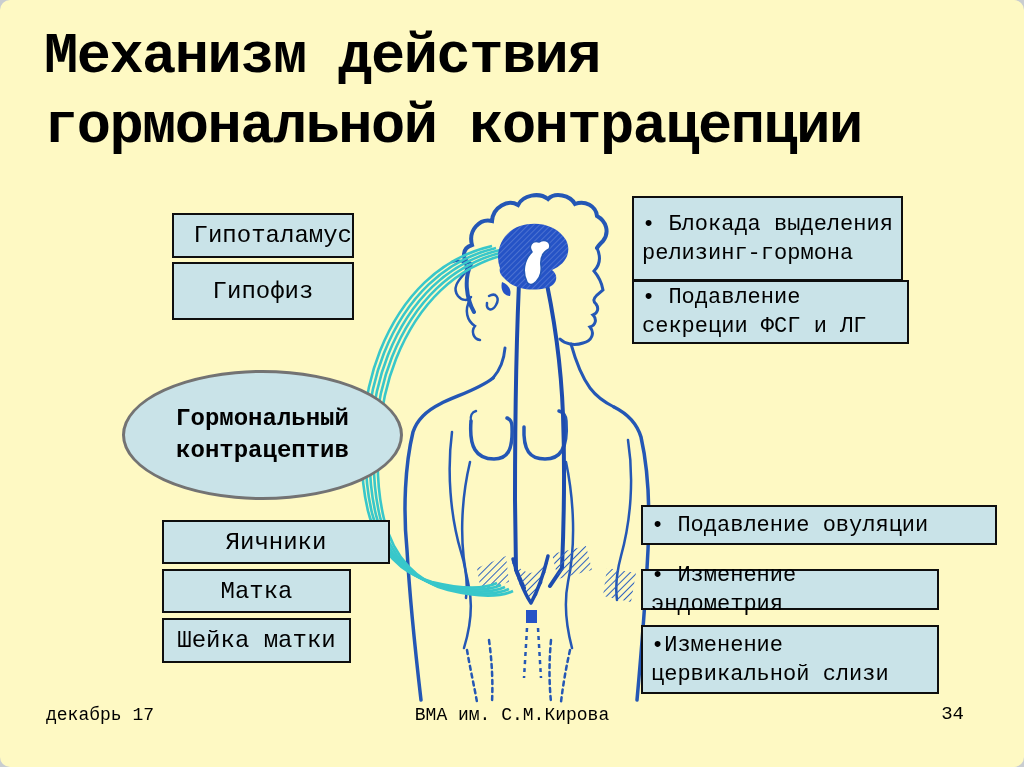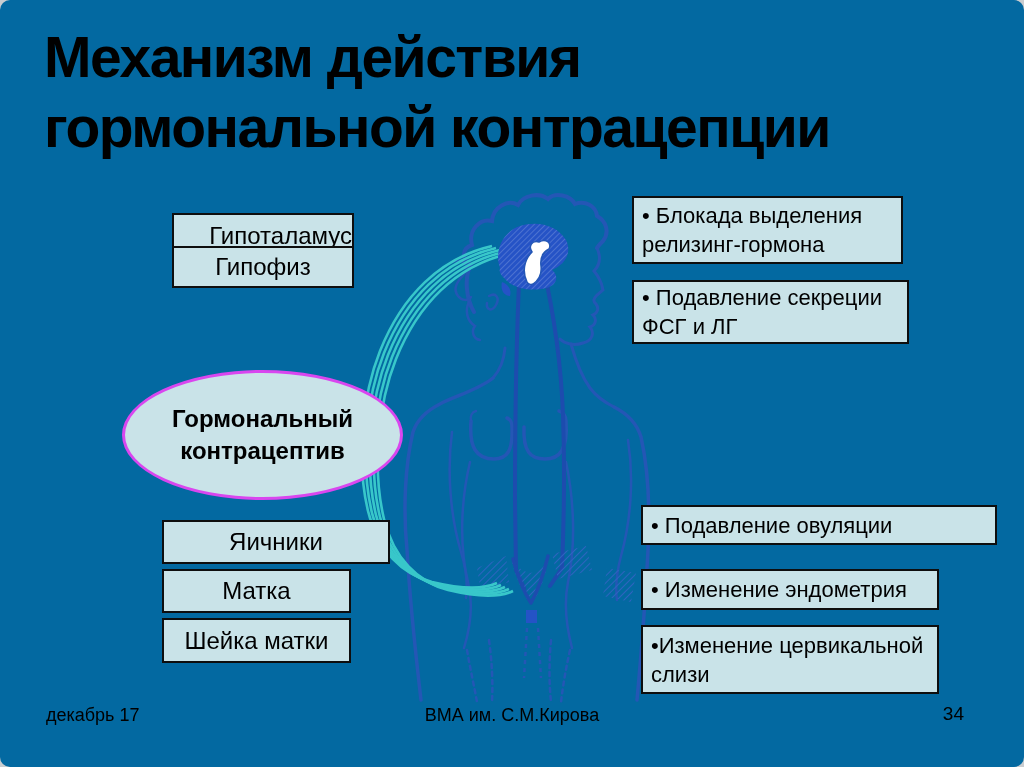--- a/index.html
+++ b/index.html
@@ -1,28 +1,28 @@
 <!DOCTYPE html>
 <html><head>
 <meta charset="utf-8">
 <style>
   html,body{margin:0;padding:0;}
   body{width:1024px;height:767px;background:#c9cdd0;position:relative;
        font-family:"Liberation Sans","DejaVu Sans",sans-serif;}
-  .slide{position:absolute;left:0;top:0;width:1024px;height:767px;background:#0369a1;
-         border-radius:10px;overflow:hidden;color:#000;}
+  .slide{position:absolute;left:0;top:0;width:1024px;height:767px;background:#fef9c3;
+         border-radius:10px;overflow:hidden;color:#000;font-family:Liberation Mono, monospace;}
   .title{position:absolute;left:44px;top:22px;font-size:57px;font-weight:bold;
          line-height:70px;letter-spacing:-1.5px;white-space:nowrap;}
   .cyanbox{position:absolute;background:#c9e3e8;border:2px solid #0e0e0e;
            box-sizing:border-box;display:flex;align-items:center;z-index:3;}
   .centered{justify-content:center;text-align:center;}
   .lbox{font-size:24px;}
   .rbox{font-size:22px;line-height:29px;padding:2px 8px;text-align:left;}
   .ellipse{position:absolute;left:122px;top:370px;width:281px;height:130px;
-           background:#c9e3e8;border:3px solid #d946ef;border-radius:50%;
+           background:#c9e3e8;border:3px solid #737373;border-radius:50%;
            box-sizing:border-box;display:flex;flex-direction:column;
            align-items:center;justify-content:center;z-index:3;
            font-weight:bold;font-size:24px;line-height:32px;}
   .figure{position:absolute;left:350px;top:190px;width:330px;height:515px;z-index:1;}
   .footer{position:absolute;font-size:18px;z-index:4;}
   .f-date{left:46px;top:705px;}
   .f-org{left:0;top:705px;width:1024px;text-align:center;}
   .f-page{right:60px;top:703px;font-size:19px;}
 </style>
 </head>
@@ -125,40 +125,40 @@
       <path d="M 502,282 c 6,2 10,8 8,14 c -6,0 -10,-6 -8,-14 z" fill="#2553c6"></path>
       <path d="M 527,282 C 522,272 524,260 532,252 C 528,246 532,240 539,242
                C 546,238 552,243 549,249 C 543,252 540,258 541,266
                C 542,274 539,280 533,284 C 531,285 528,284 527,282 Z" fill="#ffffff" stroke="#2457b5" stroke-width="1.5"></path>
     </g>
   </svg>
 
   <div class="cyanbox centered lbox" style="left:172px;top:213px;width:182px;height:45px;justify-content:flex-end;">
     <span>Гипоталамус</span>
   </div>
-  <div class="cyanbox centered lbox" style="left:172px;top:246px;width:182px;height:42px;">
+  <div class="cyanbox centered lbox" style="left:172px;top:262px;width:182px;height:58px;">
     <span>Гипофиз</span>
   </div>
 
   <div class="ellipse">
     <div>Гормональный</div>
     <div>контрацептив</div>
   </div>
 
   <div class="cyanbox centered lbox" style="left:162px;top:520px;width:228px;height:44px;">
     <span>Яичники</span>
   </div>
   <div class="cyanbox centered lbox" style="left:162px;top:569px;width:189px;height:44px;">
     <span>Матка</span>
   </div>
   <div class="cyanbox centered lbox" style="left:162px;top:618px;width:189px;height:45px;align-items:center;">
     <span>Шейка матки</span>
   </div>
 
-  <div class="cyanbox rbox" style="left:632px;top:196px;width:271px;height:68px;">
+  <div class="cyanbox rbox" style="left:632px;top:196px;width:271px;height:85px;">
     <span>• Блокада выделения релизинг-гормона</span>
   </div>
   <div class="cyanbox rbox" style="left:632px;top:280px;width:277px;height:64px;">
     <span>• Подавление секреции ФСГ и ЛГ</span>
   </div>
 
   <div class="cyanbox rbox" style="left:641px;top:505px;width:356px;height:40px;">
     <span>• Подавление овуляции</span>
   </div>
   <div class="cyanbox rbox" style="left:641px;top:569px;width:298px;height:41px;align-items:center;">

